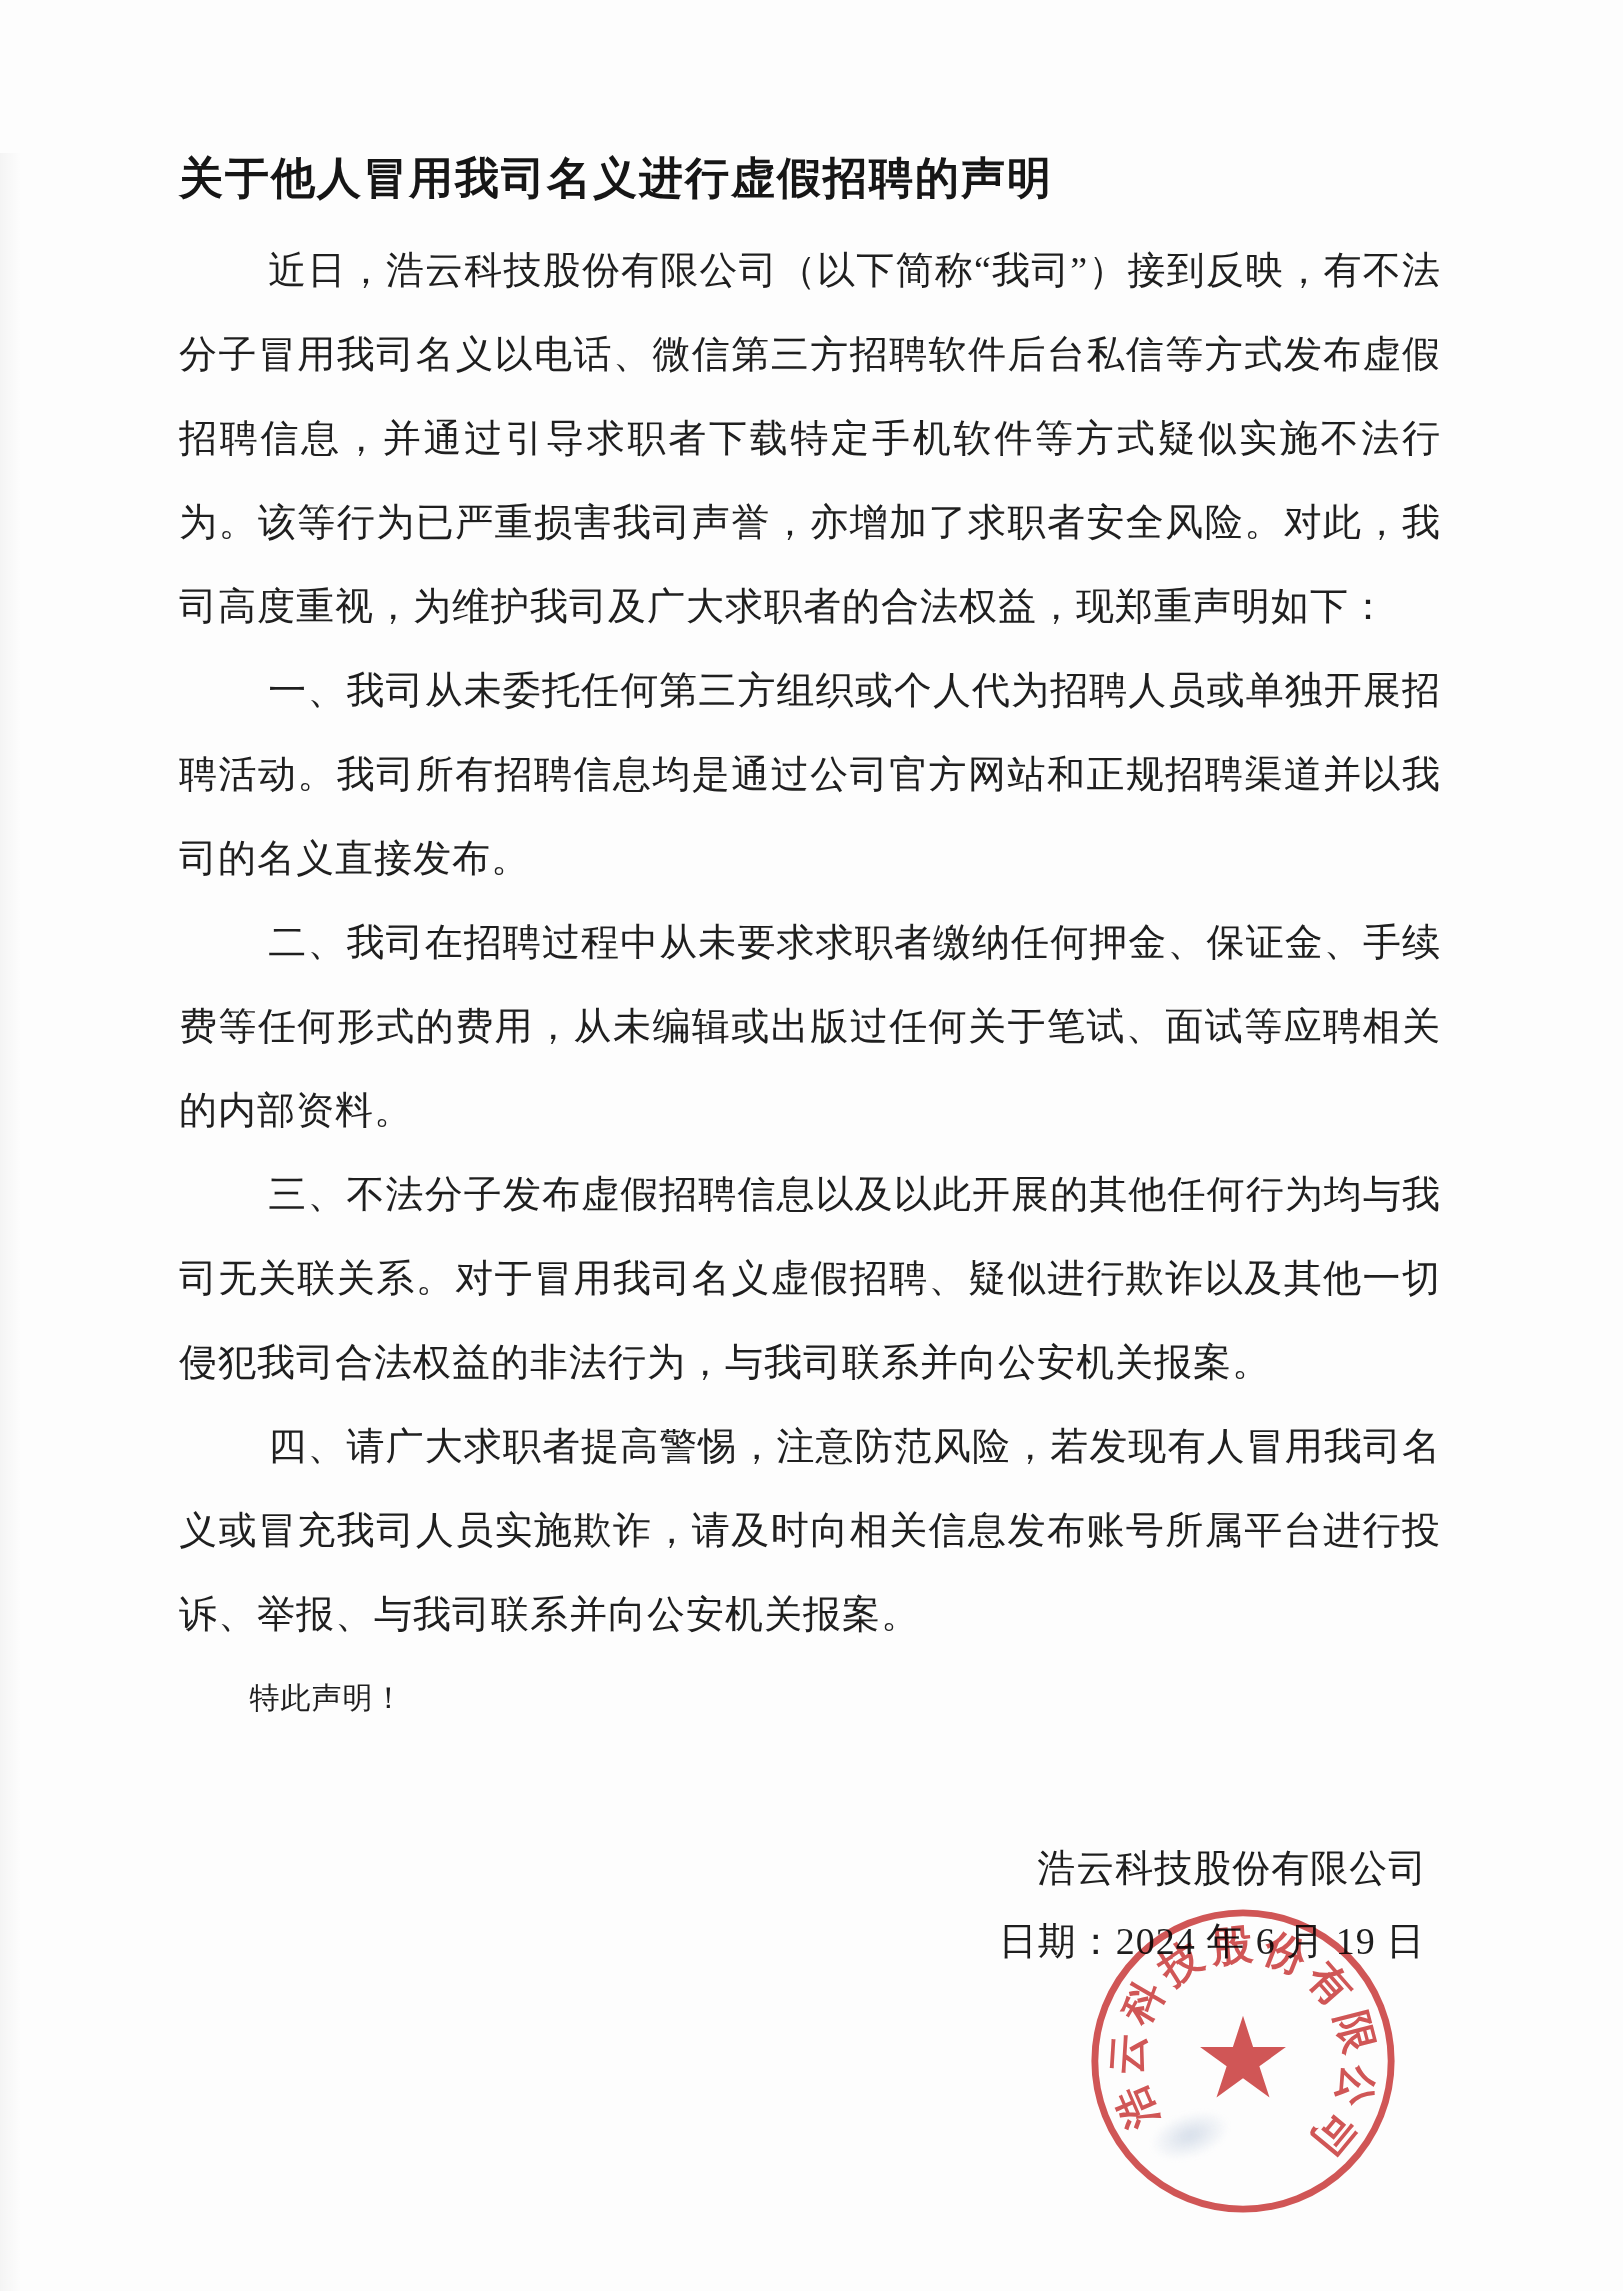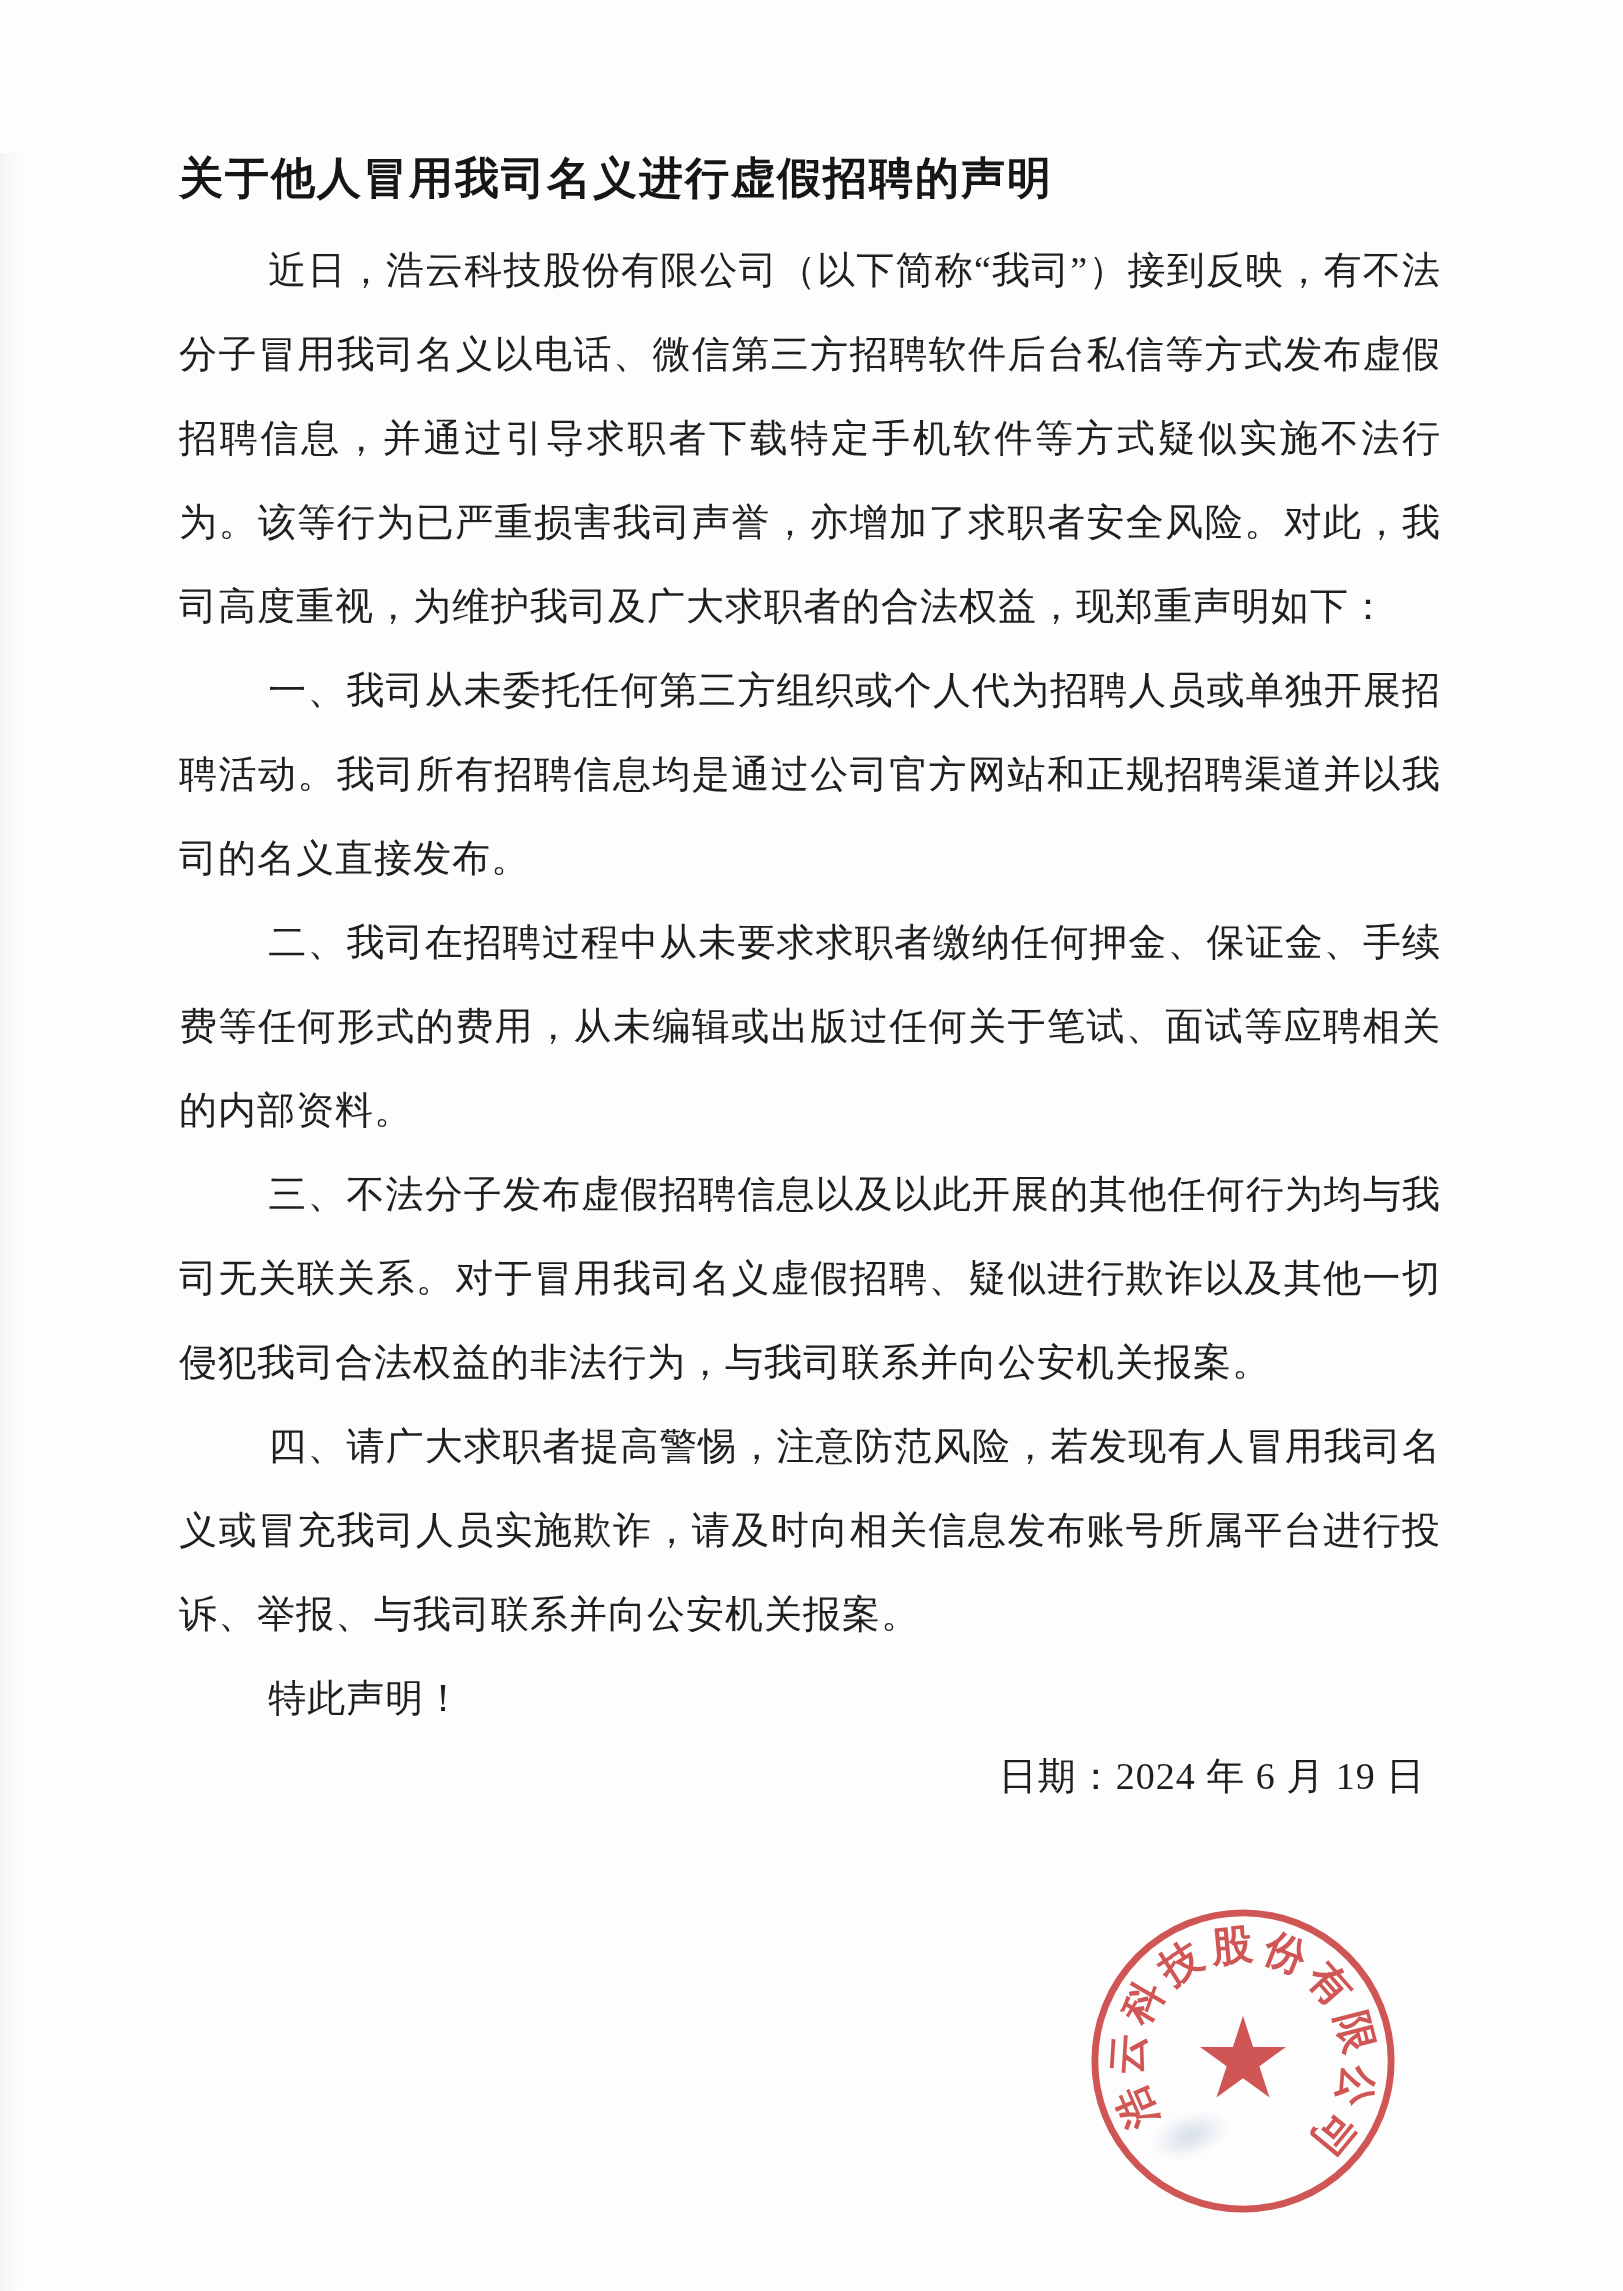--- a/index.html
+++ b/index.html
@@ -32,21 +32,21 @@
     font-size: 38px;
     line-height: 84px;
     text-align: justify;
     text-justify: inter-ideograph;
     text-indent: 2.35em;
     letter-spacing: 1px;
     color: #1f1f1f;
   }
   .body-text p.first { margin-top: 23.5px; }
   .closing {
-    font-size: 38px;
+    font-size: 30px;
     line-height: 84px;
     text-indent: 2.35em;
     letter-spacing: 1px;
   }
   .sign-block {
     text-align: right;
     padding-right: 13.7px;
   }
   .sign-company {
     margin-top: 92px;
@@ -102,20 +102,21 @@
       <p class="first">近日，浩云科技股份有限公司（以下简称“我司”）接到反映，有不法分子冒用我司名义以电话、微信第三方招聘软件后台私信等方式发布虚假招聘信息，并通过引导求职者下载特定手机软件等方式疑似实施不法行为。该等行为已严重损害我司声誉，亦增加了求职者安全风险。对此，我司高度重视，为维护我司及广大求职者的合法权益，现郑重声明如下：</p>
       <p>一、我司从未委托任何第三方组织或个人代为招聘人员或单独开展招聘活动。我司所有招聘信息均是通过公司官方网站和正规招聘渠道并以我司的名义直接发布。</p>
       <p>二、我司在招聘过程中从未要求求职者缴纳任何押金、保证金、手续费等任何形式的费用，从未编辑或出版过任何关于笔试、面试等应聘相关的内部资料。</p>
       <p>三、不法分子发布虚假招聘信息以及以此开展的其他任何行为均与我司无关联关系。对于冒用我司名义虚假招聘、疑似进行欺诈以及其他一切侵犯我司合法权益的非法行为，与我司联系并向公安机关报案。</p>
       <p>四、请广大求职者提高警惕，注意防范风险，若发现有人冒用我司名义或冒充我司人员实施欺诈，请及时向相关信息发布账号所属平台进行投诉、举报、与我司联系并向公安机关报案。</p>
     </div>
 
     <p class="closing">特此声明！</p>
 
     <div class="sign-block">
+      <div class="sign-company">浩云科技股份有限公司</div>
       <div class="sign-date"><span>日期：</span><span>2024 年 6 月 19 日</span></div>
     </div>
 
   </div>
 
   <div class="smudge"></div>
 
   <svg class="seal" viewBox="-160 -160 320 320" xmlns="http://www.w3.org/2000/svg" style="color: rgb(207, 74, 74);">
     <circle r="151" stroke-width="7"></circle>
     <path d="M 0,-46 L 10.31,-14.18 L 43.74,-14.21 L 16.68,5.41 L 27.03,37.21 L 0,17.54 L -27.03,37.21 L -16.68,5.41 L -43.74,-14.21 L -10.31,-14.18 Z"></path>

